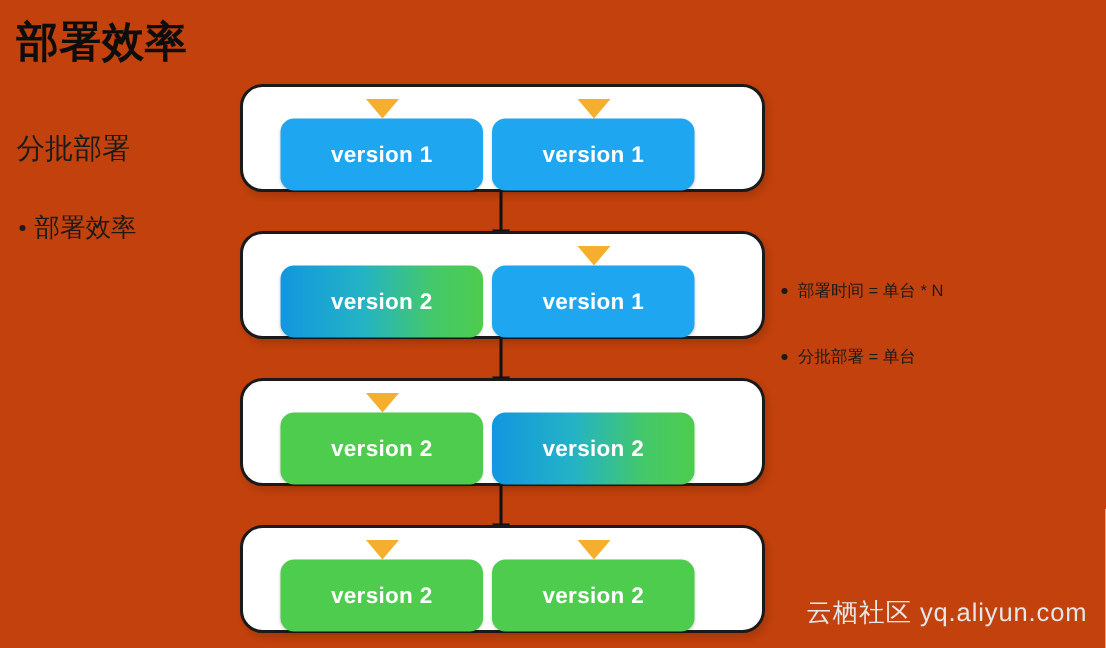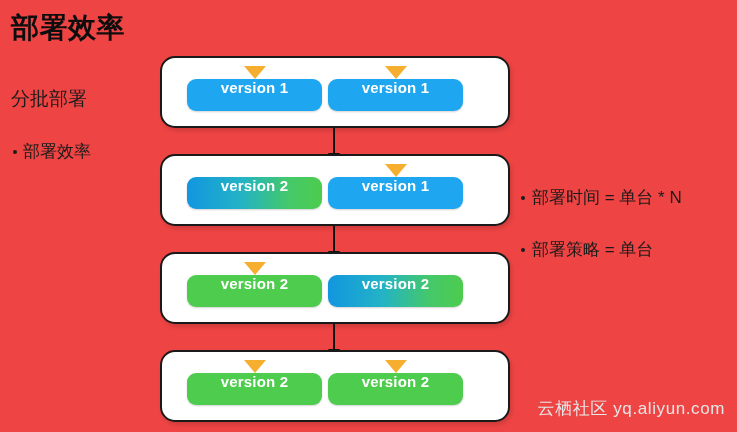--- a/index.html
+++ b/index.html
@@ -4,21 +4,21 @@
 <style>
   html, body {
     margin: 0;
     padding: 0;
     background: #ffffff;
   }
   #slide {
     position: relative;
     width: 737px;
     height: 432px;
-    background: #ef4444;
+    background: #c2410c;
     overflow: hidden;
     font-family: "Liberation Sans", "DejaVu Sans", sans-serif;
     color: #141414;
   }
 
   
   #page-title {
     position: absolute;
     left: 11px;
     top: 9px;
@@ -78,23 +78,24 @@
   }
   .stage-0 { top: 0px; }
   .stage-1 { top: 98px; }
   .stage-2 { top: 196px; }
   .stage-3 { top: 294px; }
 
   .node {
     position: absolute;
     top: 21px;
     width: 135px;
-    height: 32px;
+    height: 48px;
     border-radius: 9px;
     display: flex;
+    align-items: center;
     justify-content: center;
     font-size: 15px;
     font-weight: bold;
     color: #ffffff;
     letter-spacing: 0.2px;
     box-shadow: 0 1px 2px rgba(0,0,0,0.18);
   }
   .node.slot-left  { left: 25px; }
   .node.slot-right { left: 166px; }
 
@@ -137,21 +138,21 @@
   .conn-2 { top: 268px; }
 
   
   #notes {
     position: absolute;
     left: 521px;
     top: 186px;
     width: 212px;
   }
   .note-line {
-    font-size: 17px;
+    font-size: 11px;
     color: #1b1b1b;
     white-space: nowrap;
     display: flex;
     align-items: center;
     gap: 7px;
     margin-bottom: 29px;
   }
 
   
   #watermark {
@@ -231,19 +232,19 @@
 
   </div>
 
   <div id="notes">
     <div class="note-line">
       <span class="dot"></span>
       <span>部署时间 = 单台 * N</span>
     </div>
     <div class="note-line">
       <span class="dot"></span>
-      <span>部署策略 = 单台</span>
+      <span>分批部署 = 单台</span>
     </div>
   </div>
 
   <div id="watermark">云栖社区 yq.aliyun.com</div>
 
 </div>
 
 </body></html>

